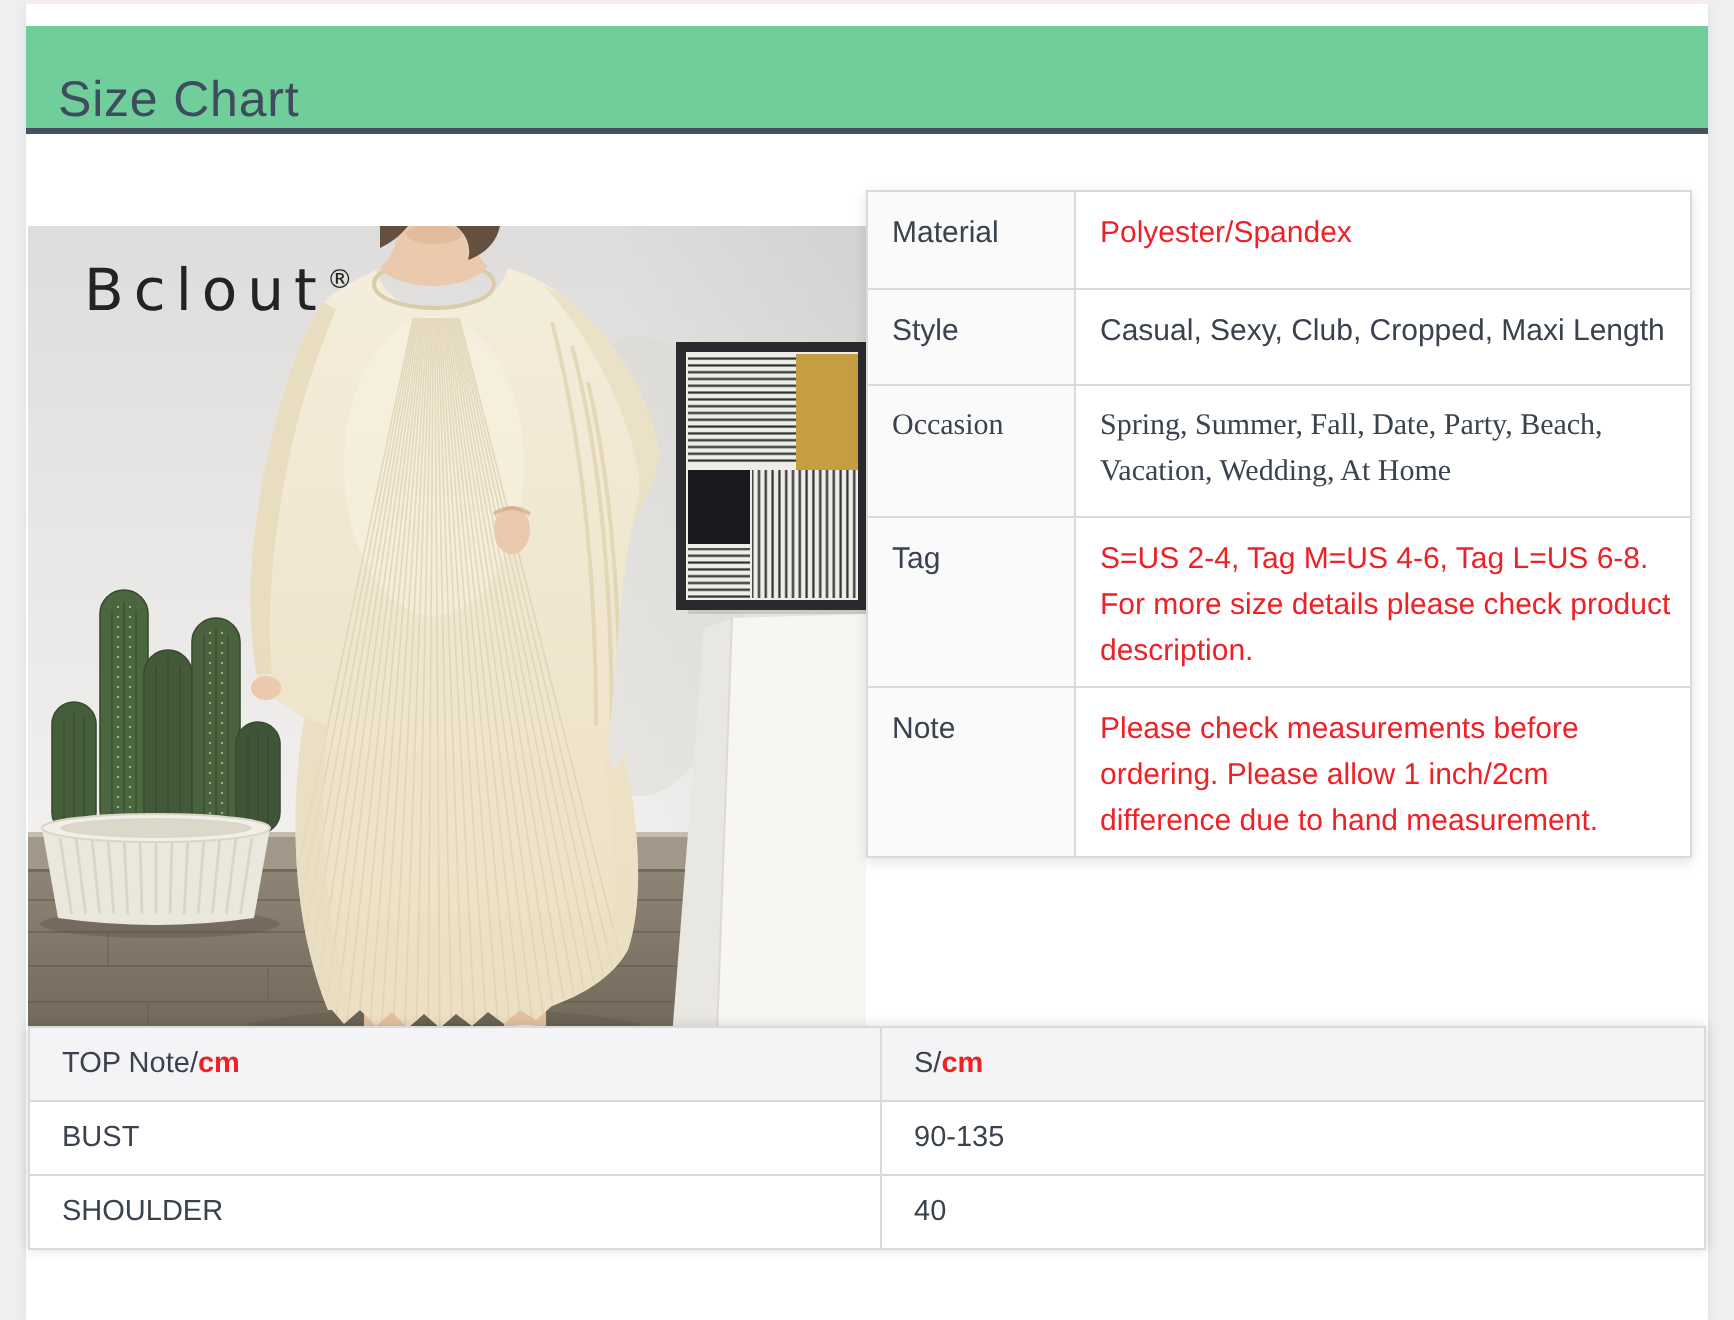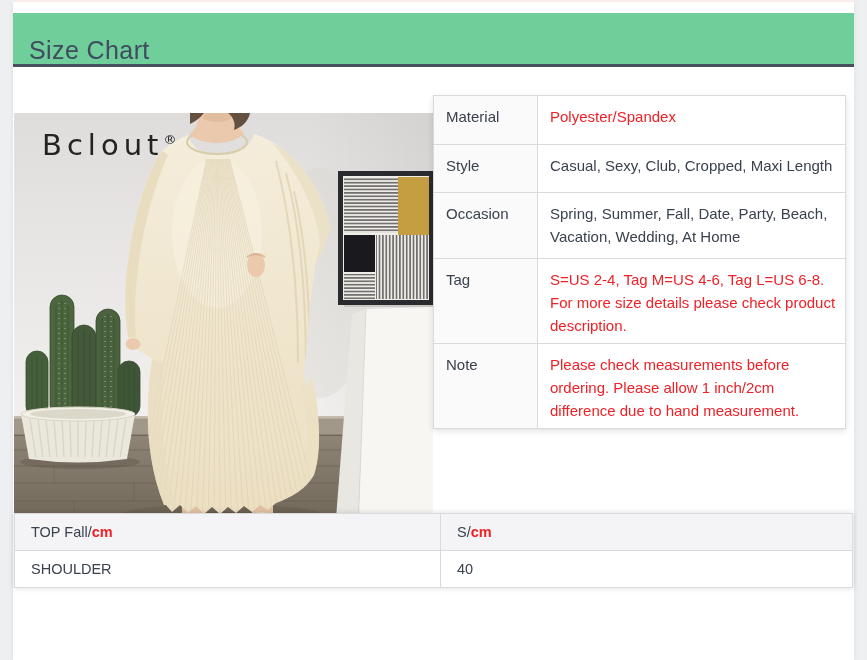--- a/index.html
+++ b/index.html
@@ -15,21 +15,21 @@
   .top-line{position:absolute;left:13px;top:0;width:841px;height:2px;background:var(--c-topline);}
   .banner{position:absolute;left:13px;top:13px;width:841px;height:51px;background:var(--c-banner-green);border-bottom:3px solid var(--c-banner-underline);}
   .banner h1{margin:12px;padding:0 0 0 4px;font-size:25px;font-weight:400;letter-spacing:.4px;line-height:51px;color:var(--c-title);}
   .photo{position:absolute;left:14px;top:85px;width:419px;height:418px;overflow:hidden;margin-top:28px;}
   
   table.spec{position:absolute;left:433px;top:79px;width:413px;border-collapse:collapse;table-layout:fixed;background:#fff;box-shadow:0 2px 6px rgba(0,0,0,.12);font-size:15px;color:var(--c-text);margin-top:16px;}
   table.spec td{border:1px solid var(--c-border);vertical-align:top;line-height:23px;}
   table.spec td.label{background:var(--c-label-bg);padding:9px 8px 6px 12px;}
   table.spec td.value{padding:9px 6px 6px 12px;}
   table.spec td.red{color:var(--c-red);}
-  tr.h1{height:49px;} tr.h2{height:48px;} tr.h3{height:66px;} tr.h4{height:79px;} tr.h5{height:84px;}
+  tr.h1{height:49px;} tr.h2{height:48px;} tr.h3{height:66px;font-family:Liberation Serif, serif;} tr.h4{height:79px;} tr.h5{height:84px;}
   
   table.size{position:absolute;left:14px;top:513px;width:839px;border-collapse:collapse;table-layout:fixed;background:#fff;box-shadow:0 0 6px rgba(0,0,0,.14);font-size:14.5px;color:var(--c-text);}
   table.size td{border:1px solid var(--c-border);height:36px;vertical-align:middle;padding:0 6px 0 16px;}
   table.size tr.head td{background:var(--c-header-bg);}
   .unit{color:var(--c-red);font-weight:bold;}
 </style>
 </head>
 <body>
 
 <div class="page">
@@ -287,22 +287,26 @@
   </tbody>
     </table>
 
   <table class="size">
     <colgroup>
         <col style="width:426px">
         <col>
       </colgroup>
     <tbody>
         <tr class="head">
-      <td><span>TOP Fall/</span><span class="unit">cm</span></td>
+      <td><span>TOP Note/</span><span class="unit">cm</span></td>
       <td><span>S/</span><span class="unit">cm</span></td>
+    </tr>
+    <tr>
+      <td>BUST</td>
+      <td>90-135</td>
     </tr>
     <tr>
       <td>SHOULDER</td>
       <td>40</td>
     </tr>
   </tbody>
     </table>
 </div>
 
 </body></html>

